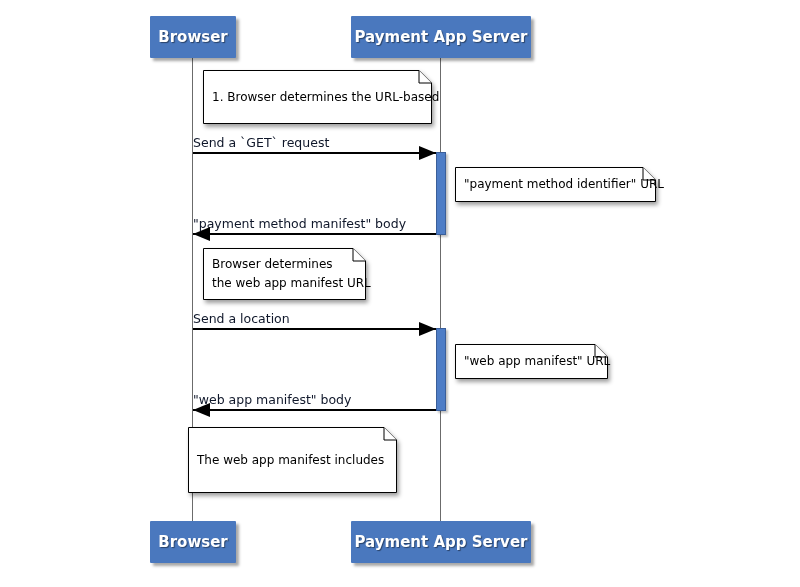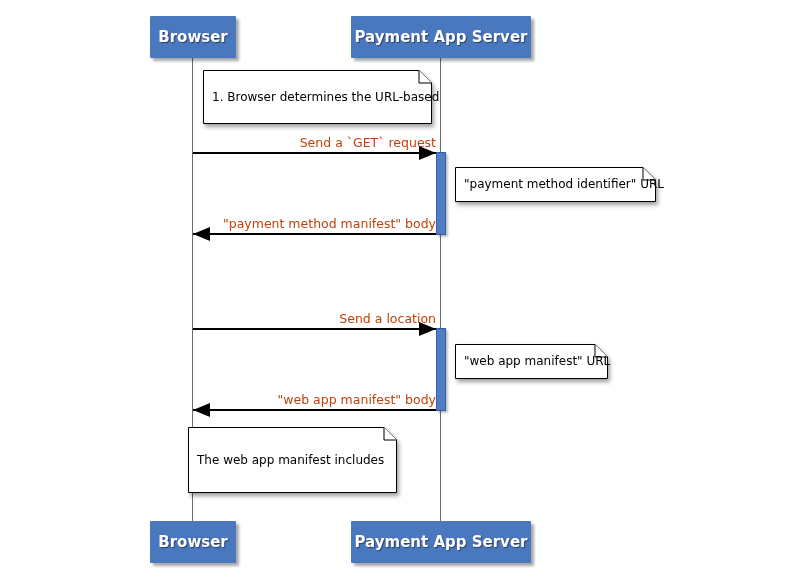--- a/index.html
+++ b/index.html
@@ -45,21 +45,21 @@
   .note-text{
     position:absolute;inset:0;
     display:flex;flex-direction:column;justify-content:center;
     padding-left:9px;padding-right:2px;
     font-size:12px;line-height:19px;color:#000;border-radius:26px;
   }
   .note-line{white-space:nowrap;}
 
   .msg-label{
     position:absolute;height:18px;line-height:18px;
-    text-align:right;font-size:12.5px;color:#c2410c;white-space:nowrap;
+    text-align:left;font-size:12.5px;color:#0f172a;white-space:nowrap;
   }
   .msg-line{position:absolute;height:2px;background:var(--arrow);}
   .arrow-head-right{
     position:absolute;width:0;height:0;
     border-top:7px solid transparent;border-bottom:7px solid transparent;
     border-left:17px solid var(--arrow);
   }
   .arrow-head-left{
     position:absolute;width:0;height:0;
     border-top:7px solid transparent;border-bottom:7px solid transparent;
@@ -104,20 +104,30 @@
     </svg>
     <div class="note-text">
       <div class="note-line">"payment method identifier" URL</div>
     </div>
   </div>
 
   <div class="msg-label" style="left:193px;top:215px;width:243px;">"payment method manifest" body</div>
   <div class="msg-line" style="left:193px;top:233px;width:243px;"></div>
   <div class="arrow-head-left" style="left:193px;top:227px;"></div>
 
+  <div class="note" style="left:203px;top:248px;width:163px;height:52px;">
+    <svg width="163" height="52">
+      <polygon class="note-body" points="0.5,0.5 150,0.5 162.5,13 162.5,51.5 0.5,51.5"></polygon>
+      <polyline class="note-fold" points="150,0.5 150,13 162.5,13" fill="none"></polyline>
+    </svg>
+    <div class="note-text">
+      <div class="note-line">Browser determines</div>
+      <div class="note-line">the web app manifest URL</div>
+    </div>
+  </div>
 
   <div class="msg-label" style="left:193px;top:310px;width:243px;">Send a location</div>
   <div class="msg-line" style="left:193px;top:328px;width:243px;"></div>
   <div class="arrow-head-right" style="left:419px;top:322px;"></div>
 
   <div class="activation" style="left:436px;top:328px;height:83px;"></div>
 
   <div class="note" style="left:455px;top:344px;width:153px;height:35px;">
     <svg width="153" height="35">
       <polygon class="note-body" points="0.5,0.5 140,0.5 152.5,13 152.5,34.5 0.5,34.5"></polygon>

